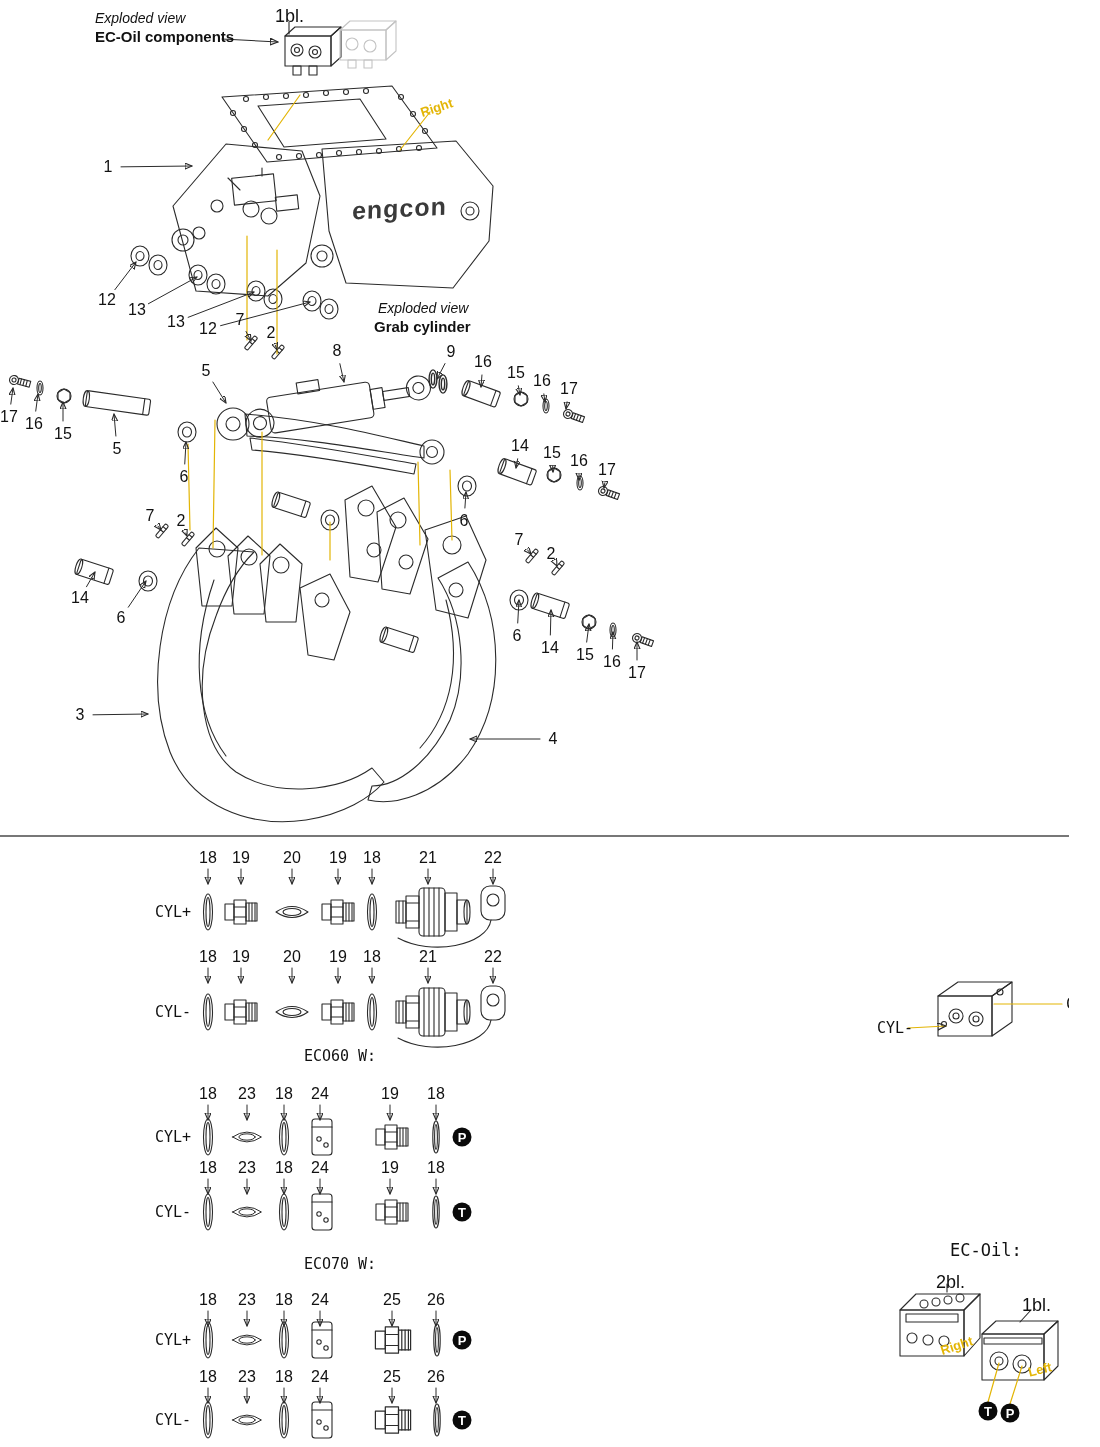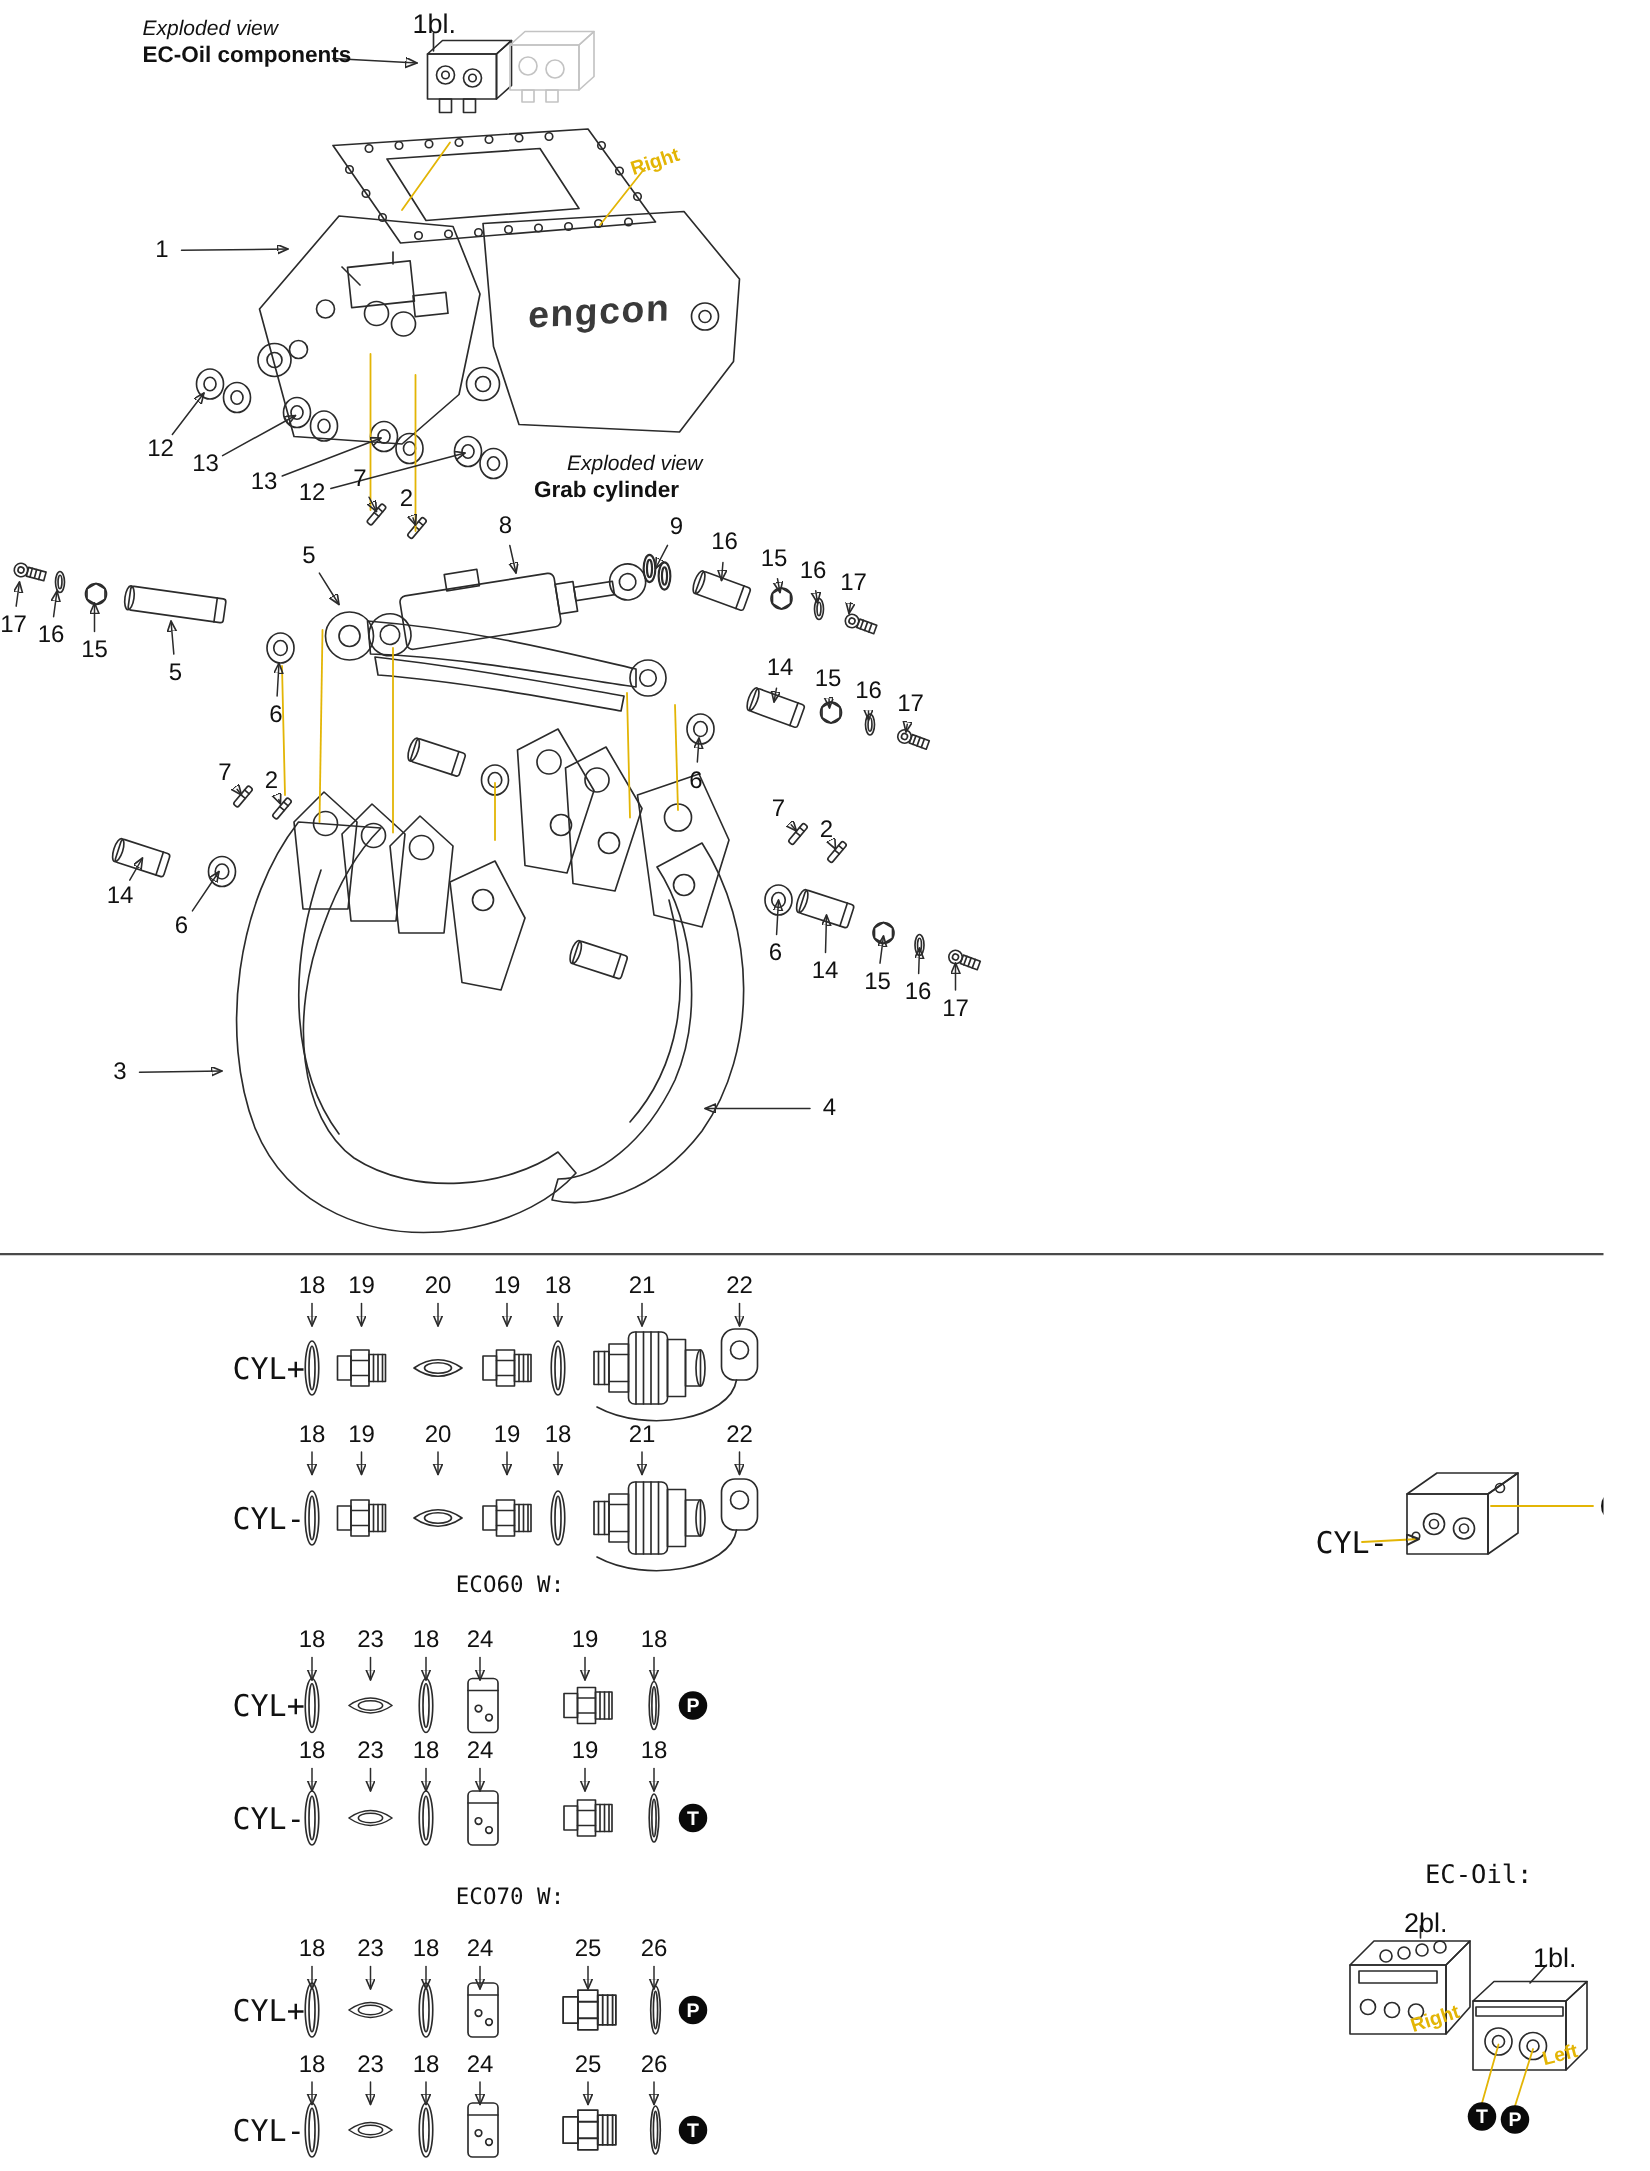--- a/index.html
+++ b/index.html
@@ -5,21 +5,21 @@
   html,body{margin:0;padding:0;background:#ffffff;}
   .stage{position:relative;width:1069px;height:1447px;background:#ffffff;overflow:hidden;
          font-family:"Liberation Sans",sans-serif;color:#111;}
   .stage>div{position:absolute;white-space:nowrap;}
   svg#art{position:absolute;left:0;top:0;}
   #art path,#art rect,#art line,#art circle,#art ellipse{fill:none;stroke:#2b2b2b;stroke-width:1.1;stroke-linejoin:round;stroke-linecap:round;}
   #art .ghost path,#art .ghost rect,#art .ghost circle,#art .ghost line{stroke:#c3c3c3;}
   #art .accentStroke line,#art .accentStroke path{stroke:#e3b505;stroke-width:1.2;}
   #leader-layer line{stroke:#2b2b2b;stroke-width:1;}
   .callout{font-size:16px;transform:translate(-50%,-50%);}
-  .port{font-family:"DejaVu Sans Mono",monospace;font-size:20px;transform:translate(0,-50%);}
+  .port{font-family:"DejaVu Sans Mono",monospace;font-size:15px;transform:translate(0,-50%);}
   .hdr{font-family:"DejaVu Sans Mono",monospace;font-size:15px;transform:translate(-50%,-50%);}
   .hdr-lg{font-family:"DejaVu Sans Mono",monospace;font-size:17px;}
   .tag{font-size:18px;}
   .cap-italic{font-size:14px;font-style:italic;}
   .cap-bold{font-size:15px;font-weight:bold;}
   .accent-tag{font-size:13px;font-weight:bold;color:#e3b505;}
   .brand{font-size:25px;font-weight:bold;color:#3a3a3a;letter-spacing:1px;transform:rotate(-3deg) skewX(-4deg);}
   .badge{width:19px;height:19px;border-radius:50%;background:#0a0a0a;color:#fff;
          font-size:13px;font-weight:bold;line-height:19px;text-align:center;
          transform:translate(-50%,-50%);}
@@ -636,21 +636,21 @@
         <line x1="436" y1="1388" x2="436" y2="1403" marker-end="url(#arr)"></line>
       </g>
 </svg>
 
 <div class="cap-italic" style="left:95px;top:10px">Exploded view</div>
 <div class="cap-bold" style="left:95px;top:28px">EC-Oil components</div>
 <div class="tag" style="left:275px;top:6px">1bl.</div>
 <div class="accent-tag" style="left:420px;top:100px;transform:rotate(-18deg)">Right</div>
 <div class="brand" style="left:352px;top:194px">engcon</div>
 <div class="cap-italic" style="left:378px;top:300px">Exploded view</div>
-<div class="cap-bold" style="left:356px;top:318px">Grab cylinder</div>
+<div class="cap-bold" style="left:374px;top:318px">Grab cylinder</div>
 <div class="port" style="left:1066px;top:1004px">CYL+</div>
 <div class="port" style="left:877px;top:1028px">CYL-</div>
 <div class="hdr-lg" style="left:950px;top:1240px">EC-Oil:</div>
 <div class="tag" style="left:936px;top:1272px">2bl.</div>
 <div class="tag" style="left:1022px;top:1295px">1bl.</div>
 <div class="accent-tag" style="left:940px;top:1338px;transform:rotate(-18deg)">Right</div>
 <div class="accent-tag" style="left:1028px;top:1362px;transform:rotate(-14deg)">Left</div>
 
 <div class="callout" style="left: 108px; top: 167px;">1</div>
     <div class="callout" style="left: 107px; top: 300px;">12</div>

